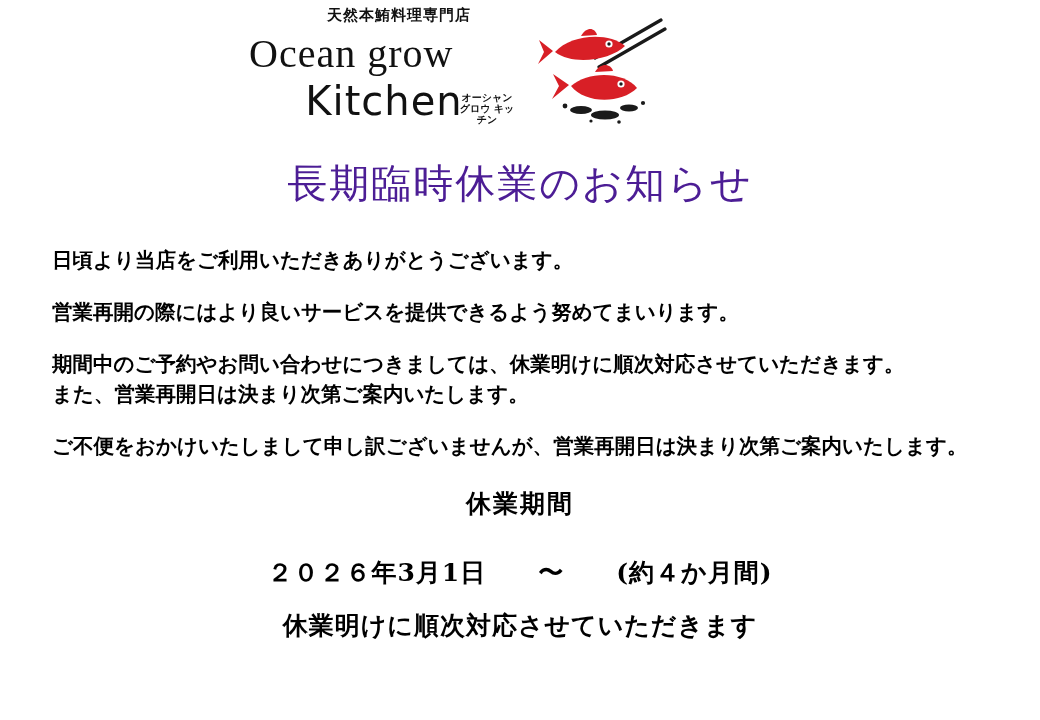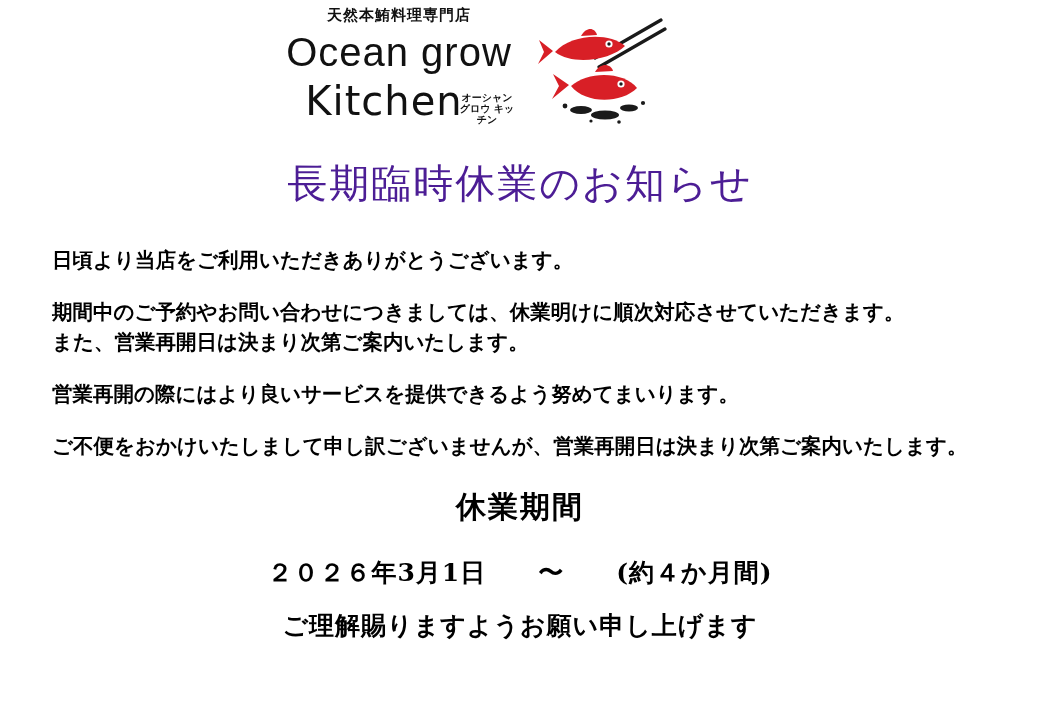--- a/index.html
+++ b/index.html
@@ -40,22 +40,21 @@
     font-weight: bold;
     font-size: 15px;
     letter-spacing: 1px;
     color: #111;
   }
   .logo-line1 {
     position: absolute;
     left: 0;
     top: 24px;
     width: 300px;
-    text-align: center;
-    font-family: Liberation Sans, sans-serif;
+    font-family: Liberation Serif, serif;
     font-size: 40px;
     font-weight: normal;
     letter-spacing: 1px;
     color: #111;
   }
   .logo-line2 {
     position: absolute;
     left: 0;
     top: 72px;
     width: 270px;
@@ -112,23 +111,23 @@
   }
 
   
   .closing {
     margin-top: 26px;
     text-align: center;
     font-family: "DejaVu Serif", serif;
     font-weight: bold;
   }
   .closing-heading {
-    font-size: 30px;
+    font-size: 25px;
     letter-spacing: 2px;
-    margin-bottom: 28px;
+    margin-bottom: 36px;
   }
   .closing-period {
     font-size: 25px;
     letter-spacing: 1px;
     margin-bottom: 20px;
   }
   .closing-note {
     font-size: 25px;
     letter-spacing: 1px;
   }
@@ -183,23 +182,23 @@
       </svg>
     </div>
 
   </div>
 </div>
 
 <div class="doc-title">長期臨時休業のお知らせ</div>
 
 <div class="body-wrap">
   <div class="para">日頃より当店をご利用いただきありがとうございます。</div>
+  <div class="para">営業再開の際にはより良いサービスを提供できるよう努めてまいります。</div>
   <div class="para">期間中のご予約やお問い合わせにつきましては、休業明けに順次対応させていただきます。
 また、営業再開日は決まり次第ご案内いたします。</div>
-  <div class="para">営業再開の際にはより良いサービスを提供できるよう努めてまいります。</div>
   <div class="para">ご不便をおかけいたしまして申し訳ございませんが、営業再開日は決まり次第ご案内いたします。</div>
 </div>
 
 <div class="closing">
   <div class="closing-heading">休業期間</div>
   <div class="closing-period">２０２６年3月1日　　〜　　(約４か月間)</div>
-  <div class="closing-note">ご理解賜りますようお願い申し上げます</div>
+  <div class="closing-note">休業明けに順次対応させていただきます</div>
 </div>
 
 </body></html>

